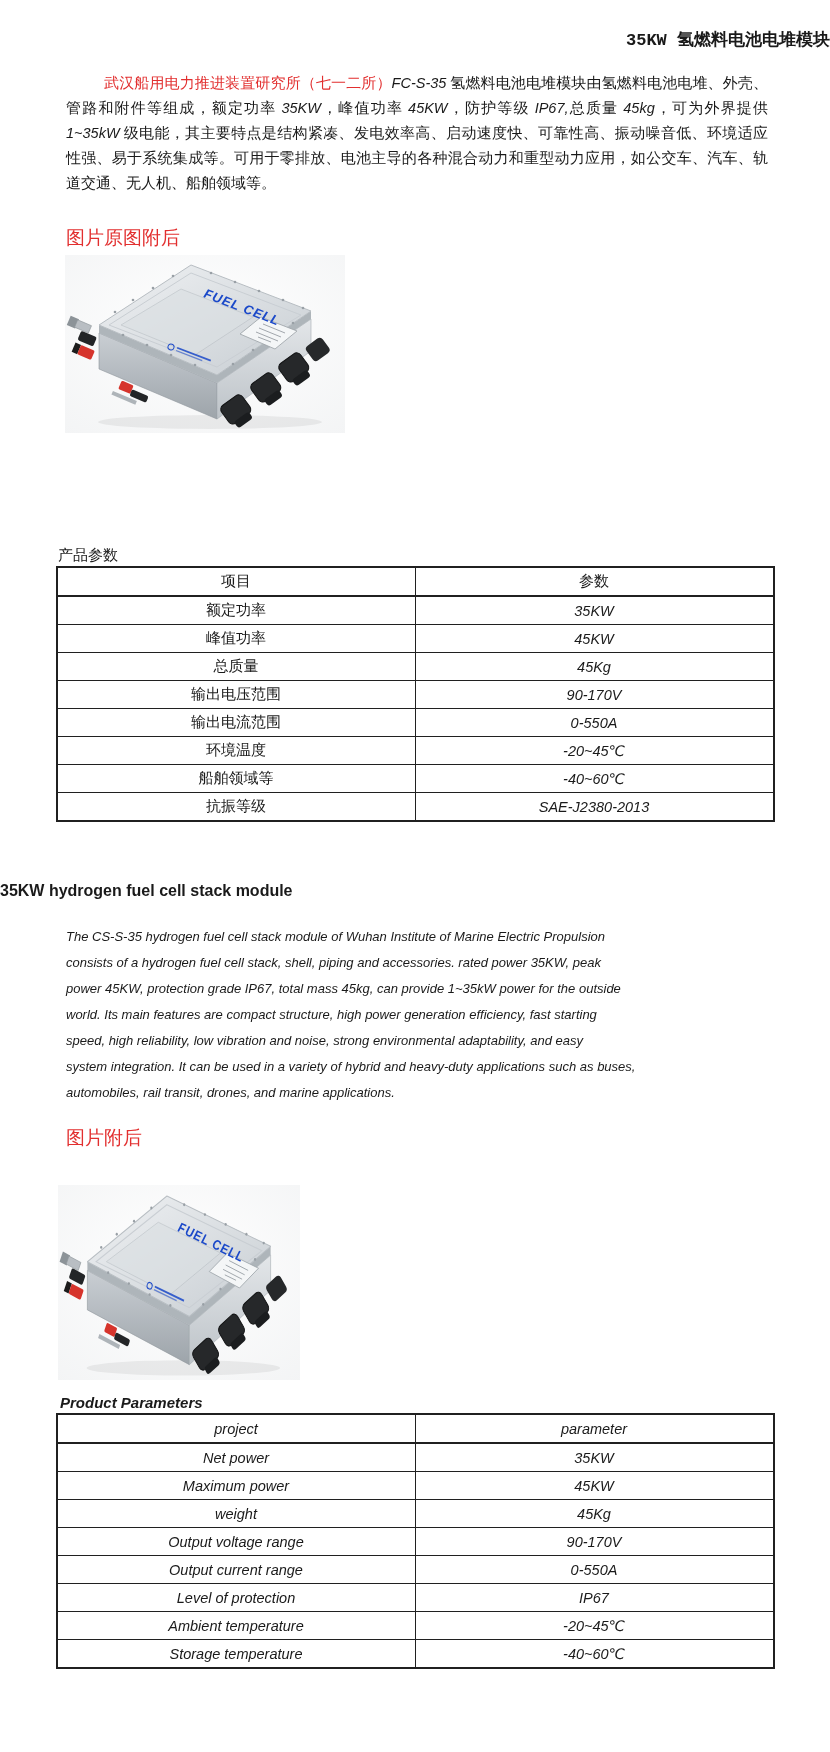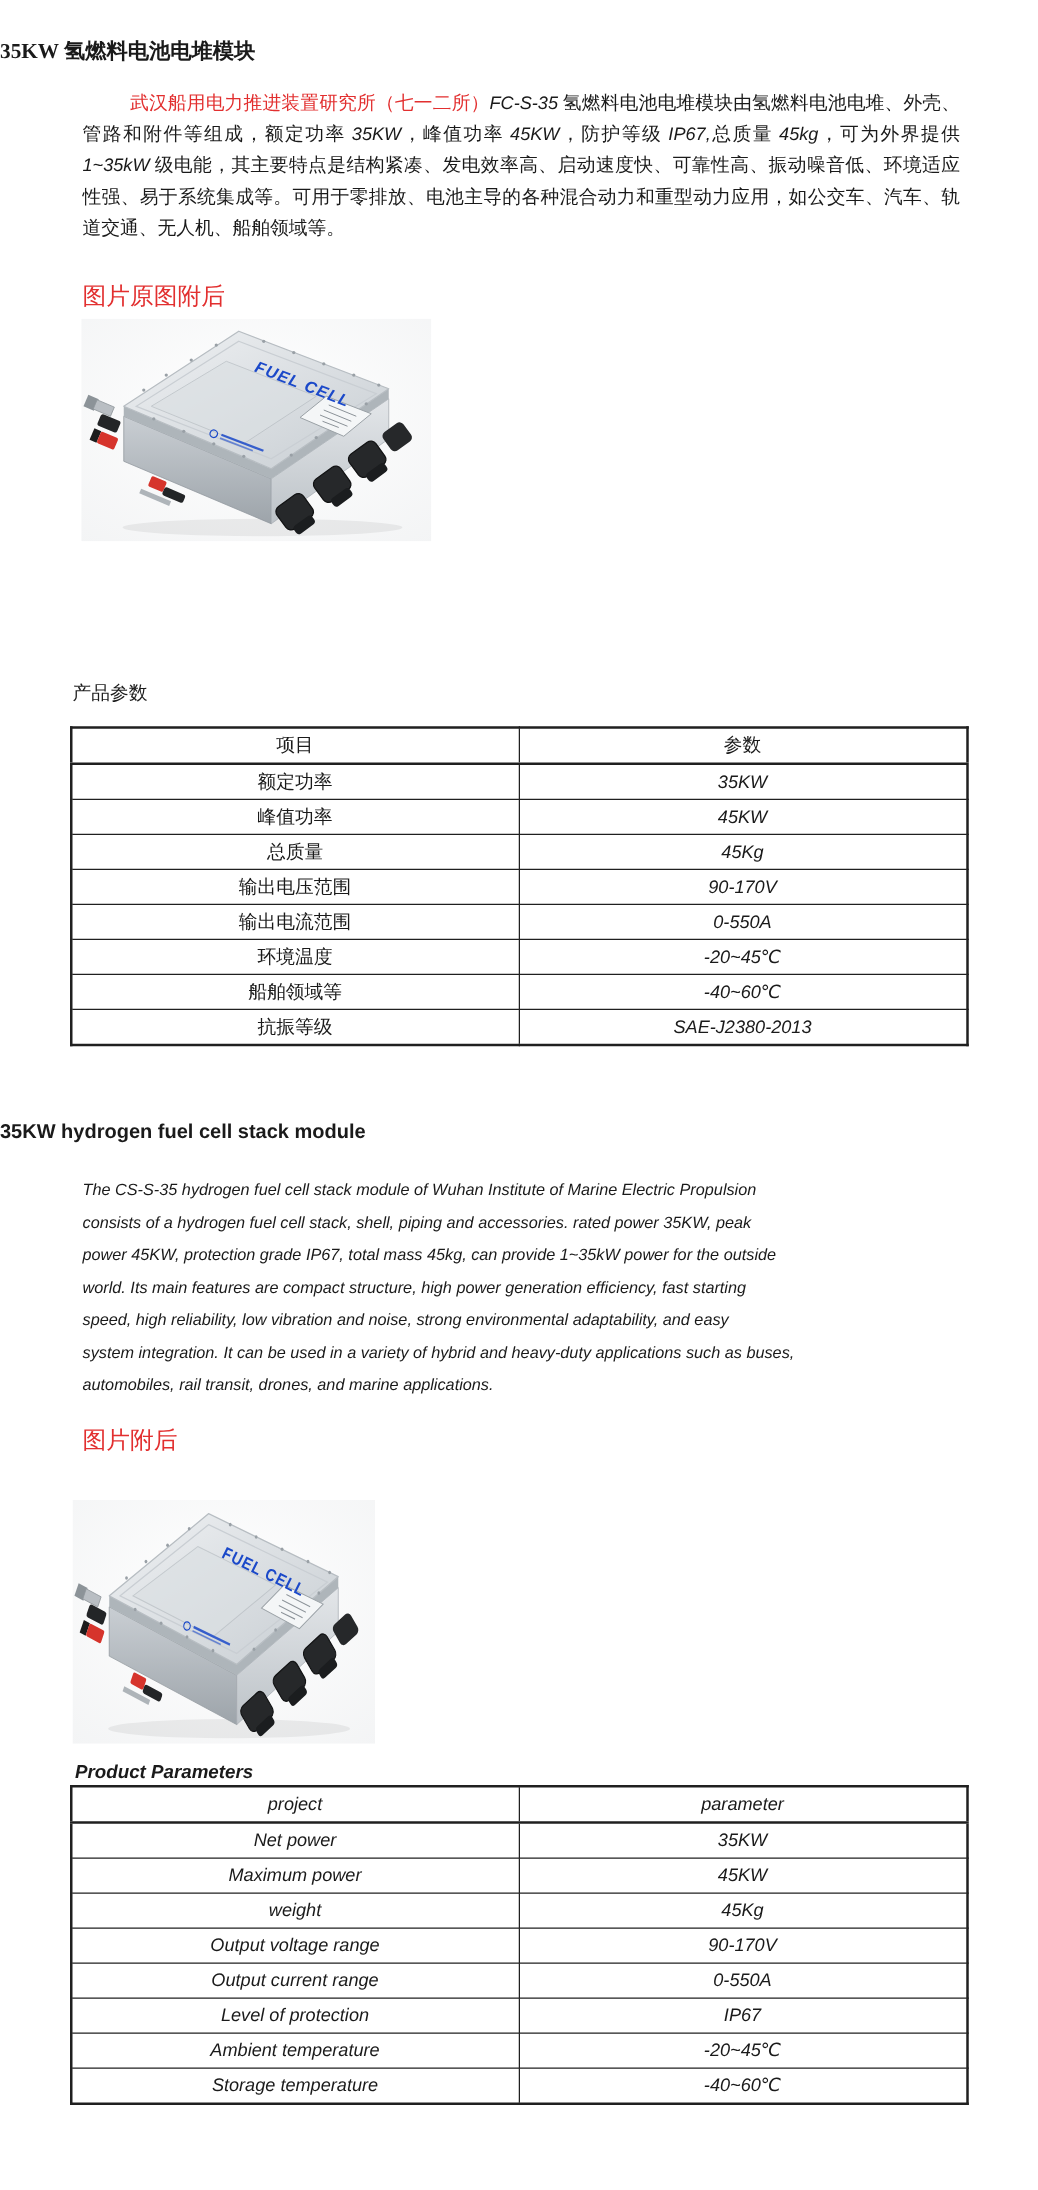--- a/index.html
+++ b/index.html
@@ -1,32 +1,32 @@
 <!DOCTYPE html>
 <html><head>
 <meta charset="utf-8">
 <style>
   html,body{margin:0;padding:0;}
   body{
     width:830px;height:1752px;background:#ffffff;overflow:hidden;
     font-family:"Liberation Serif","DejaVu Serif",serif;color:#1a1a1a;
   }
-  .title-cn{margin:0;padding-top:30px;text-align:left;font-size:17px;font-weight:bold;line-height:21px;}
+  .title-cn{margin:0;padding-top:30px;text-align:right;font-size:17px;font-weight:bold;line-height:21px;font-family:Liberation Mono, monospace;}
   .intro{margin:20px 62px 0 66px;font-size:15px;line-height:25px;text-align:justify;text-indent:38px;}
   .lat{font-family:"Liberation Sans","DejaVu Sans",sans-serif;font-style:italic;font-size:14.5px;}
   .red{color:#e22f2f;}
   .note{margin:32px 0 0 66px;font-size:19px;color:#e22f2f;line-height:19px;}
   .note-2{margin-top:22px;}
   .fig{margin:8px 0 0 65px;}
   .fig svg{display:block;}
   .fig-2{margin:38px 0 0 58px;}
   .caption-cn{margin:113px 0 0 58px;font-size:15px;line-height:19px;}
   .caption-en{margin:13px 0 0 60px;font-family:"Liberation Sans","DejaVu Sans",sans-serif;
     font-style:italic;font-weight:bold;font-size:15px;line-height:19px;}
-  table{border-collapse:collapse;width:719px;margin:16px auto;table-layout:fixed;border:2px solid #202020;}
+  table{border-collapse:collapse;width:719px;margin:1px auto;table-layout:fixed;border:2px solid #202020;}
   .t2{margin-top:1px;}
   td{border:1px solid #202020;height:27px;text-align:center;vertical-align:middle;
      font-size:15px;padding:0 4px;overflow:hidden;}
   tr.hdr-row td{border-bottom-width:2px;}
   .val{font-family:"Liberation Sans","DejaVu Sans",sans-serif;font-style:italic;font-size:14.5px;}
   .title-en{margin:59px 0 0;text-align:left;font-family:"Liberation Sans","DejaVu Sans",sans-serif;
     font-weight:bold;font-size:16px;line-height:20px;}
   .para-en{margin:23px 62px 0 66px;font-family:"Liberation Sans","DejaVu Sans",sans-serif;
     font-style:italic;font-size:13px;}
   .para-en div{line-height:26px;white-space:nowrap;}

